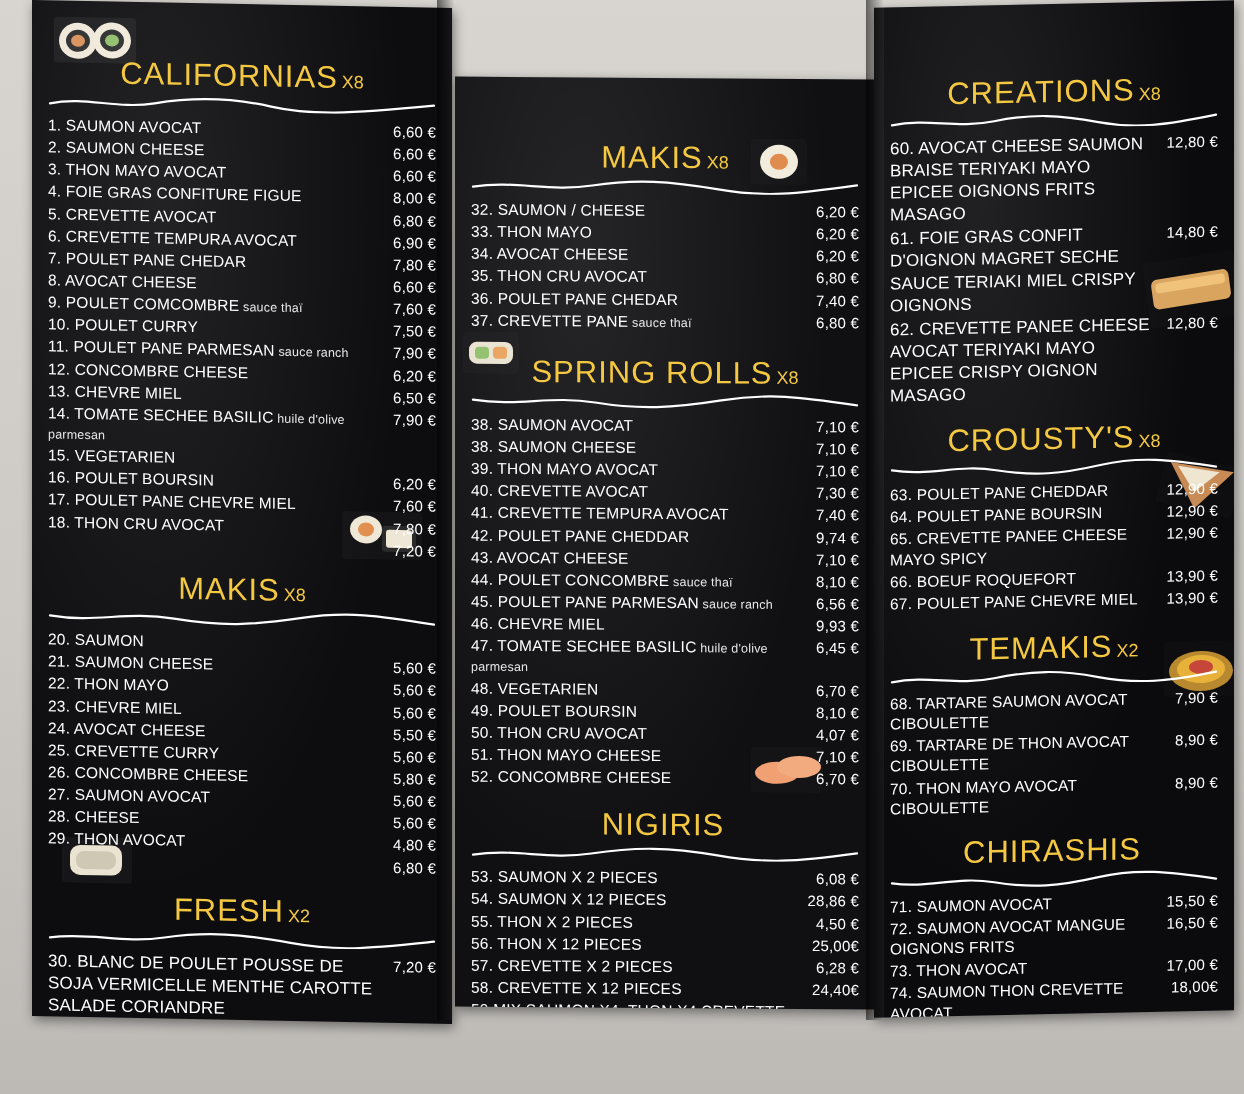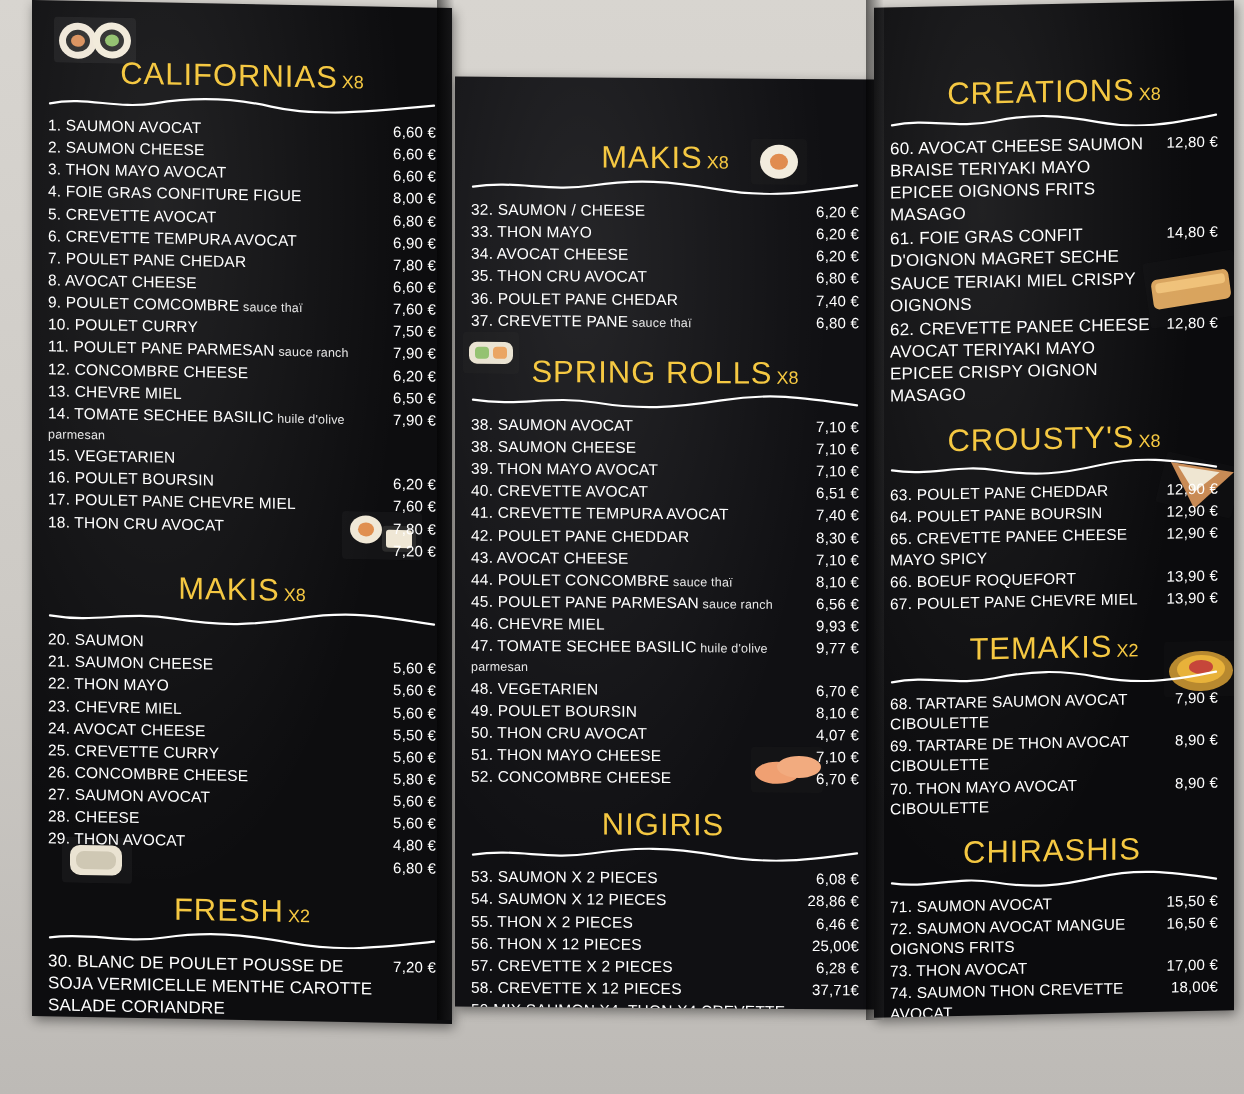--- a/index.html
+++ b/index.html
@@ -336,49 +336,49 @@
         <li class="row">
           <span class="nm">38. SAUMON CHEESE</span>
           <span class="pr">7,10 €</span>
         </li>
         <li class="row">
           <span class="nm">39. THON MAYO AVOCAT</span>
           <span class="pr">7,10 €</span>
         </li>
         <li class="row">
           <span class="nm">40. CREVETTE AVOCAT</span>
-          <span class="pr">6,51 €</span>
+          <span class="pr">7,30 €</span>
         </li>
         <li class="row">
           <span class="nm">41. CREVETTE TEMPURA AVOCAT</span>
           <span class="pr">7,40 €</span>
         </li>
         <li class="row">
           <span class="nm">42. POULET PANE CHEDDAR</span>
-          <span class="pr">8,30 €</span>
+          <span class="pr">9,74 €</span>
         </li>
         <li class="row">
           <span class="nm">43. AVOCAT CHEESE</span>
           <span class="pr">7,10 €</span>
         </li>
         <li class="row">
           <span class="nm">44. POULET CONCOMBRE<span class="sub"> sauce thaï</span></span>
           <span class="pr">8,10 €</span>
         </li>
         <li class="row">
           <span class="nm">45. POULET PANE PARMESAN<span class="sub"> sauce ranch</span></span>
           <span class="pr">6,56 €</span>
         </li>
         <li class="row">
           <span class="nm">46. CHEVRE MIEL</span>
           <span class="pr">9,93 €</span>
         </li>
         <li class="row">
           <span class="nm">47. TOMATE SECHEE BASILIC<span class="sub"> huile d'olive parmesan</span></span>
-          <span class="pr">9,77 €</span>
+          <span class="pr">6,45 €</span>
         </li>
         <li class="row">
           <span class="nm">48. VEGETARIEN</span>
           <span class="pr">6,70 €</span>
         </li>
         <li class="row">
           <span class="nm">49. POULET BOURSIN</span>
           <span class="pr">8,10 €</span>
         </li>
         <li class="row">
@@ -405,33 +405,33 @@
         <li class="row">
           <span class="nm">53. SAUMON X 2 PIECES</span>
           <span class="pr">6,08 €</span>
         </li>
         <li class="row">
           <span class="nm">54. SAUMON X 12 PIECES</span>
           <span class="pr">28,86 €</span>
         </li>
         <li class="row">
           <span class="nm">55. THON X 2 PIECES</span>
-          <span class="pr">6,46 €</span>
+          <span class="pr">4,50 €</span>
         </li>
         <li class="row">
           <span class="nm">56. THON X 12 PIECES</span>
           <span class="pr">25,00€</span>
         </li>
         <li class="row">
           <span class="nm">57. CREVETTE X 2 PIECES</span>
           <span class="pr">6,28 €</span>
         </li>
         <li class="row">
           <span class="nm">58. CREVETTE X 12 PIECES</span>
-          <span class="pr">37,71€</span>
+          <span class="pr">24,40€</span>
         </li>
         <li class="row">
           <span class="nm">59.MIX SAUMON X4 ,THON X4,CREVETTE X4</span>
           <span class="pr"></span>
         </li>
       </ul>
   </div>
 
   <svg class="photo" style="left:296px;top:60px;width:56px;height:46px;" viewBox="0 0 56 46">
     <rect width="56" height="46" fill="#141416"></rect>

